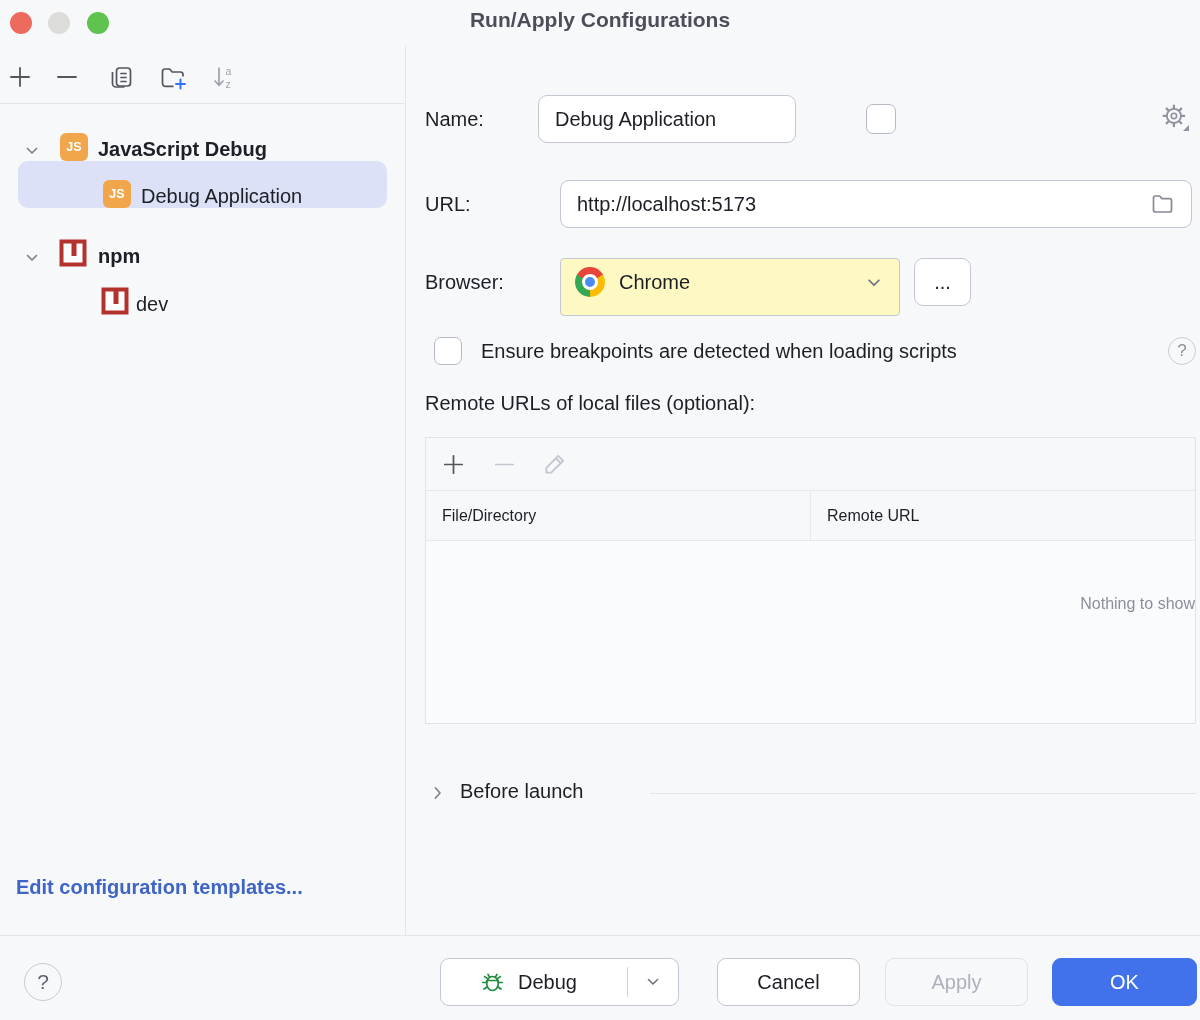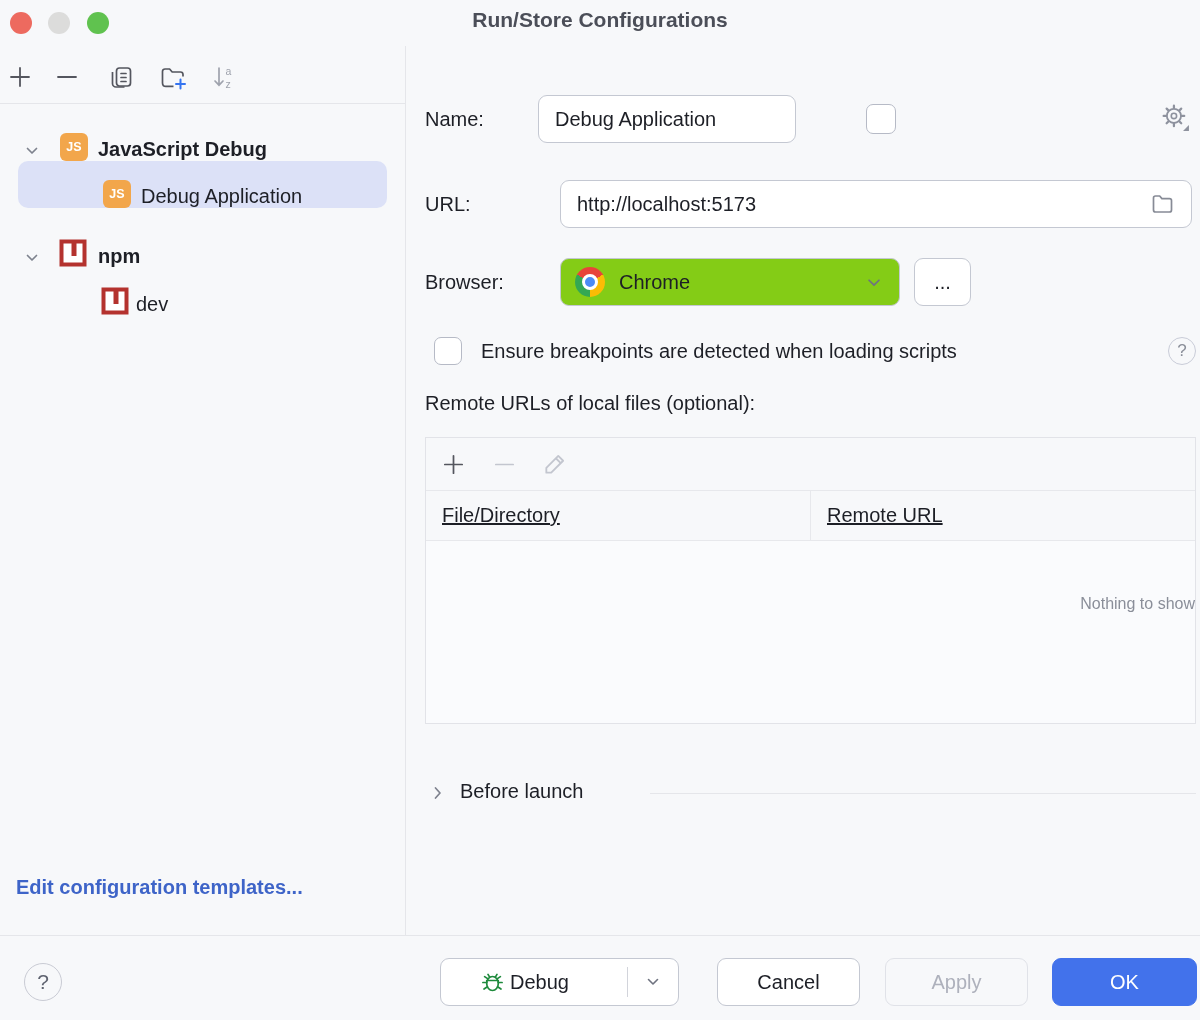--- a/index.html
+++ b/index.html
@@ -26,30 +26,30 @@
   .tree-row{left:0; width:405px; height:48px; display:flex; align-items:flex-end; font-size:20px;}
   .tree-row .bold{font-weight:700;}
   .tree-row.selected{left:18px; width:369px; height:47px; background:var(--selection,#DCE1F7); border-radius:10px;}
   .js-badge{width:28px;height:28px;border-radius:6px;background:var(--js-badge,#F2A64B);
     color:#fff;font-weight:700;font-size:12.5px;display:flex;align-items:center;justify-content:center;flex:0 0 auto;}
   .link{font-size:20px;color:var(--link,#3E64C8);cursor:pointer;font-weight:bold;}
   
   .field{box-sizing:border-box;height:48px;background:#fff;border:1px solid var(--border-input,#C4C8D2);
     border-radius:9px;font-family:inherit;font-size:20px;color:#1D1F26;padding:0 16px;outline:none;}
   .checkbox{box-sizing:border-box;background:#fff;border:1.5px solid #B6BAC6;border-radius:7px;}
-  .selectbox{box-sizing:border-box;height:48px;background:#84cc16;border:1px solid var(--border-input,#C4C8D2);
-    border-radius:9px;}
+  .selectbox{box-sizing:border-box;height:58px;background:#fef9c3;border:1px solid var(--border-input,#C4C8D2);
+    border-radius:4px;}
   .help-circle{width:28px;height:28px;border-radius:50%;border:1.5px solid #C9CCD8;box-sizing:border-box;
     display:flex;align-items:center;justify-content:center;font-size:17px;color:#8A8E99;}
   
   .rtable{box-sizing:border-box;border:1px solid #E2E3E8;background:#FAFBFD;}
   .rtable .tbar{height:52px;border-bottom:1px solid #E7E8EC;background:var(--bg,#F7F8FA);
     display:flex;align-items:center;padding-left:14px;gap:24px;}
   .rtable .thead{height:49px;border-bottom:1px solid #E7E8EC;background:var(--bg,#F7F8FA);
-    display:flex;font-size:20px;text-decoration:underline;}
+    display:flex;font-size:16px;}
   .rtable .th1{width:385px;padding-left:16px;box-sizing:border-box;border-right:1px solid #E7E8EC;height:100%;display:flex;align-items:center;}
   .rtable .th2{padding-left:16px;display:flex;align-items:center;height:100%;}
   .rtable .tempty{text-align:right;padding-top:54px;font-size:16px;color:var(--muted,#8A8E99);}
   
   .footer{left:0;top:935px;width:1200px;height:85px;border-top:1px solid var(--border-light,#E5E6EA);box-sizing:border-box;}
   .btn{box-sizing:border-box;height:48px;border-radius:9px;border:1px solid var(--border-input,#C6C9D2);
     background:#fff;font-size:20px;color:#1D1F26;display:flex;align-items:center;justify-content:center;font-family:inherit;}
   .btn.primary{background:var(--accent,#4272EB);border-color:var(--accent,#4272EB);color:#fff;font-weight:400;}
   .btn.disabled{border-color:#E0E2E8;color:var(--disabled-text,#AEB1BC);background:transparent;}
   .helpbtn{width:38px;height:38px;border-radius:50%;border:1.5px solid #C9CBD4;box-sizing:border-box;
@@ -62,21 +62,21 @@
   .splitsep{width:1px;height:30px;background:#D2D4DB;}
 </style>
 </head>
 <body>
 
 <div id="window">
 
   <span class="abs traffic tl-red" style="left:10px"></span>
   <span class="abs traffic tl-gray" style="left:48px"></span>
   <span class="abs traffic tl-green" style="left:87px"></span>
-  <div class="abs title">Run/Store Configurations</div>
+  <div class="abs title">Run/Apply Configurations</div>
 
   <div class="abs toolbtn" style="left:6px;top:63px">
     <svg width="28" height="28" viewBox="0 0 28 28">
         <path d="M14 5 V23 M5 14 H23" fill="none" stroke="#54565E" stroke-width="1.8" stroke-linecap="round"></path>
       </svg>
   </div>
   <div class="abs toolbtn" style="left:53px;top:63px">
     <svg width="28" height="28" viewBox="0 0 28 28">
         <path d="M5 14 H23" fill="none" stroke="#54565E" stroke-width="1.8" stroke-linecap="round"></path>
       </svg>
@@ -230,21 +230,21 @@
 
     <div class="abs btn" style="left:440px;top:22px;width:239px;padding:0">
       <span style="margin-left:38px;display:flex">
         <svg width="27" height="27" viewBox="0 0 27 27" fill="none" style="stroke:var(--bug-green,#1E8A3C)" stroke-width="1.7" stroke-linecap="round">
           <ellipse cx="13.5" cy="14.5" rx="5.8" ry="7"></ellipse>
           <path d="M7.7 11.5 H19.3"></path>
           <path d="M10.5 7.9 L9 5.4 M16.5 7.9 L18 5.4"></path>
           <path d="M7.7 13.5 H3.9 M19.3 13.5 H23.1 M8.4 17.8 L5 20 M18.6 17.8 L22 20 M8.6 9.6 L5.6 7.6 M18.4 9.6 L21.4 7.6"></path>
         </svg>
       </span>
-      <span style="margin-left:4px">Debug</span>
+      <span style="margin-left:12px">Debug</span>
       <span class="splitsep" style="margin-left:auto"></span>
       <span style="width:50px;display:flex;justify-content:center">
         <svg width="20" height="20" viewBox="0 0 20 20">
             <path d="M5.5 7.5 L10 12 L14.5 7.5" fill="none" stroke="#6F7380" stroke-width="1.6" stroke-linecap="round" stroke-linejoin="round"></path>
           </svg>
       </span>
     </div>
 
     <button class="abs btn" style="left:717px;top:22px;width:143px">Cancel</button>
     <button class="abs btn disabled" style="left:885px;top:22px;width:143px">Apply</button>

